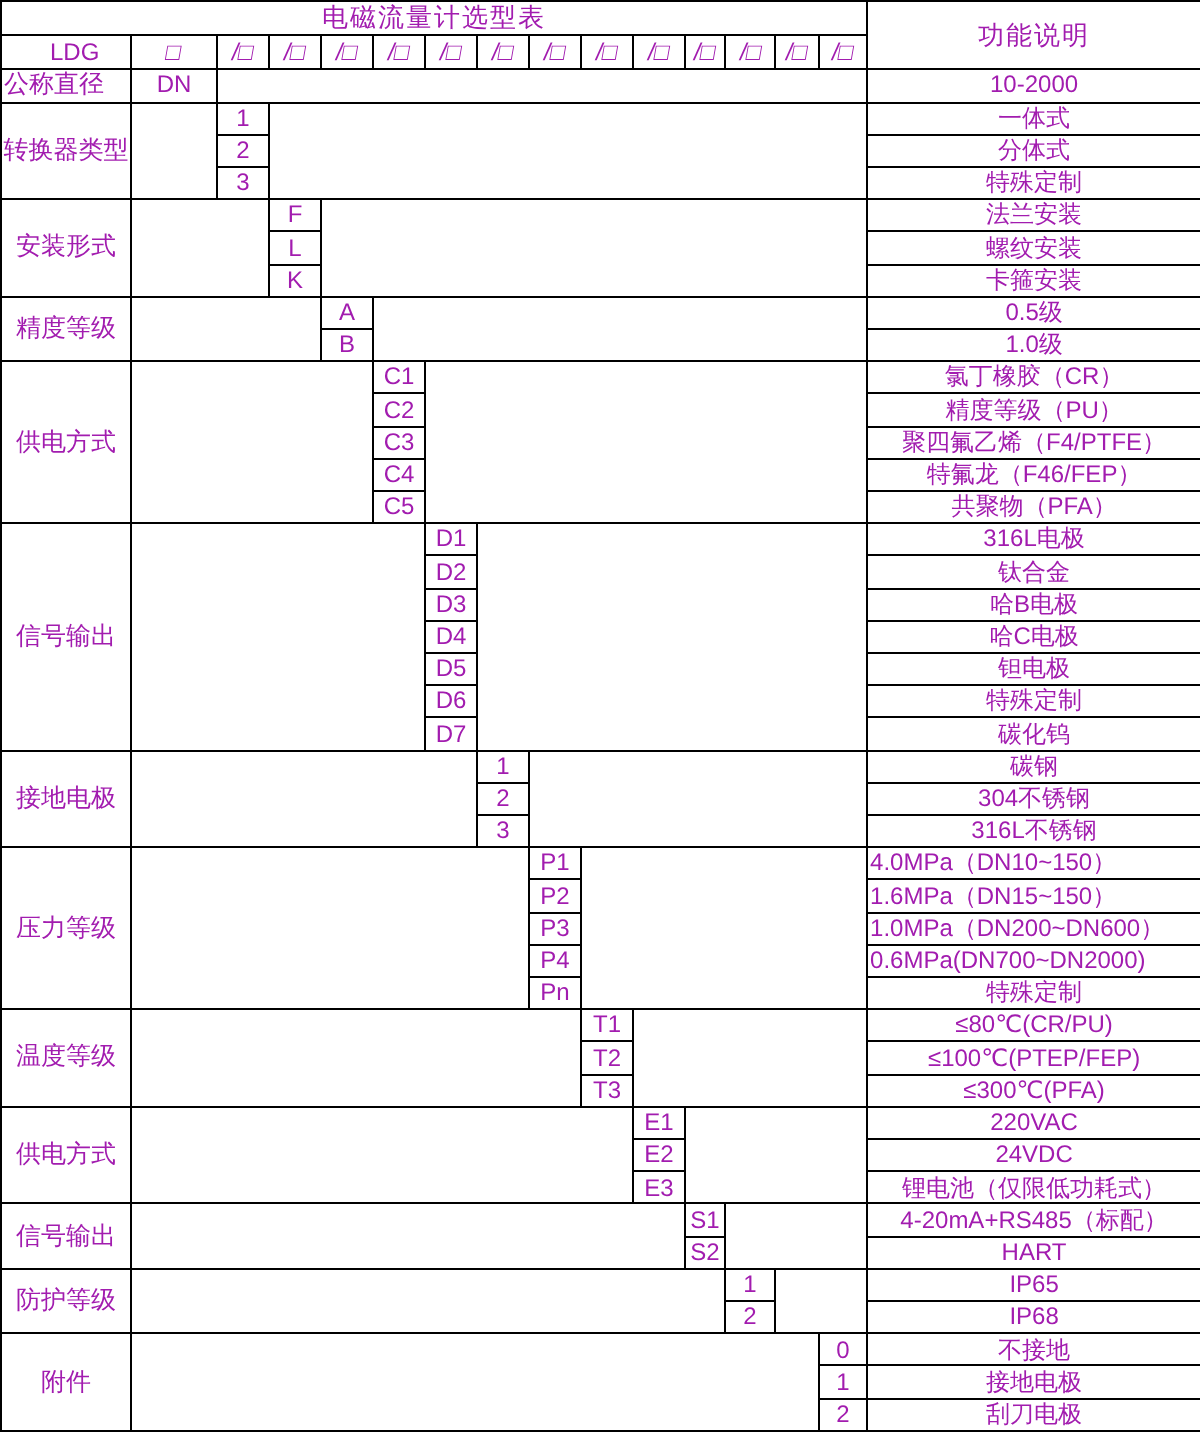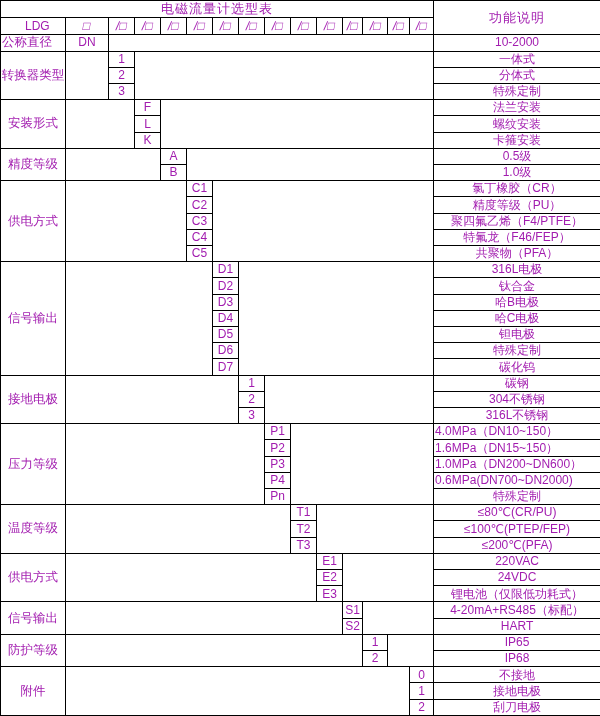--- a/index.html
+++ b/index.html
@@ -224,21 +224,21 @@
           <td class="code-cell">T1</td>
           <td rowspan="3" colspan="5"></td>
           <td class="function-cell">≤80℃(CR/PU)</td>
         </tr>
         <tr>
           <td class="code-cell">T2</td>
           <td class="function-cell">≤100℃(PTEP/FEP)</td>
         </tr>
         <tr>
           <td class="code-cell">T3</td>
-          <td class="function-cell">≤200℃(PFA)</td>
+          <td class="function-cell">≤300℃(PFA)</td>
         </tr>
         <tr>
           <td rowspan="3" class="label-cell">供电方式</td>
           <td rowspan="3" colspan="9"></td>
           <td class="code-cell">E1</td>
           <td rowspan="3" colspan="4"></td>
           <td class="function-cell">220VAC</td>
         </tr>
         <tr>
           <td class="code-cell">E2</td>

